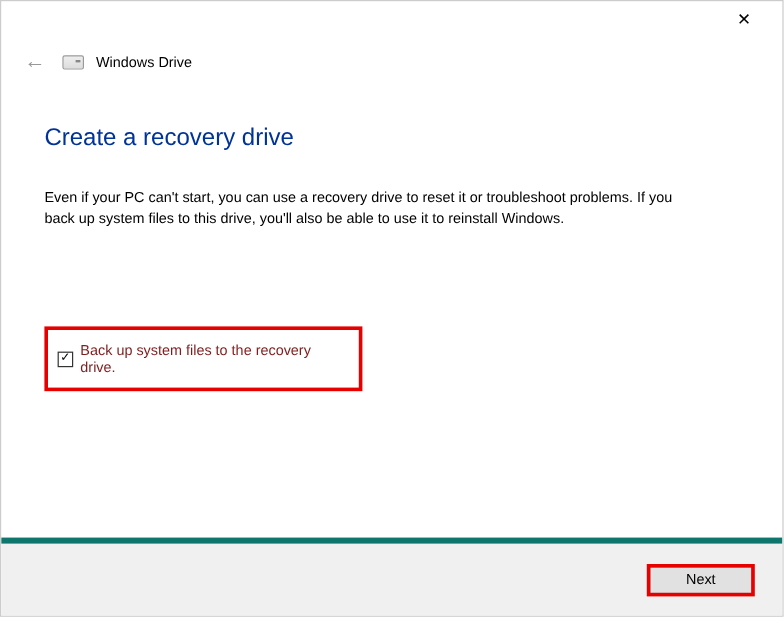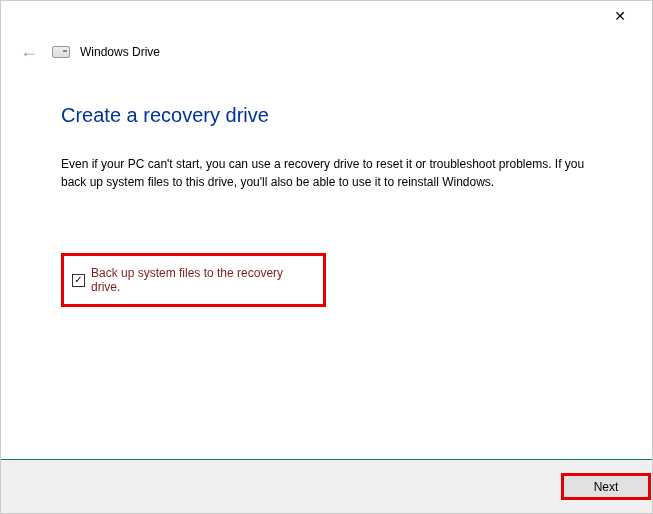--- a/index.html
+++ b/index.html
@@ -55,33 +55,33 @@
       top: 3px;
       width: 4px;
       height: 2px;
       background: #888;
     }
     .header-title {
       font-size: 12px;
       color: #000;
     }
     .content {
-      padding: 40px 40px 0 60px;
+      padding: 40px 40px 0 36px;
     }
     .page-heading {
       font-size: 20px;
       font-weight: 400;
       color: #003399;
       margin-bottom: 28px;
     }
     .description {
       font-size: 12px;
       color: #000;
       line-height: 1.5;
-      margin-bottom: 62px;
+      margin-bottom: 81px;
       max-width: 540px;
     }
     .checkbox-area {
       border: 3px solid #e60000;
       padding: 10px 8px;
       width: 265px;
       display: flex;
       align-items: center;
       gap: 6px;
     }
@@ -98,27 +98,27 @@
     }
     .checkbox-label {
       font-size: 12px;
       color: #7f1d1d;
     }
     .footer {
       position: absolute;
       bottom: 0;
       left: 0;
       right: 0;
-      height: 54px;
+      height: 65px;
       background: #f0f0f0;
-      border-top: 1px solid #0f766e;
+      border-top: 5px solid #0f766e;
       display: flex;
       justify-content: flex-end;
       align-items: center;
-      padding-right: 3px;
+      padding-right: 25px;
       gap: 8px;
     }
     .btn {
       width: 86px;
       height: 23px;
       font-size: 12px;
       font-family: inherit;
       background: #e1e1e1;
       border: 1px solid #adadad;
       cursor: pointer;

